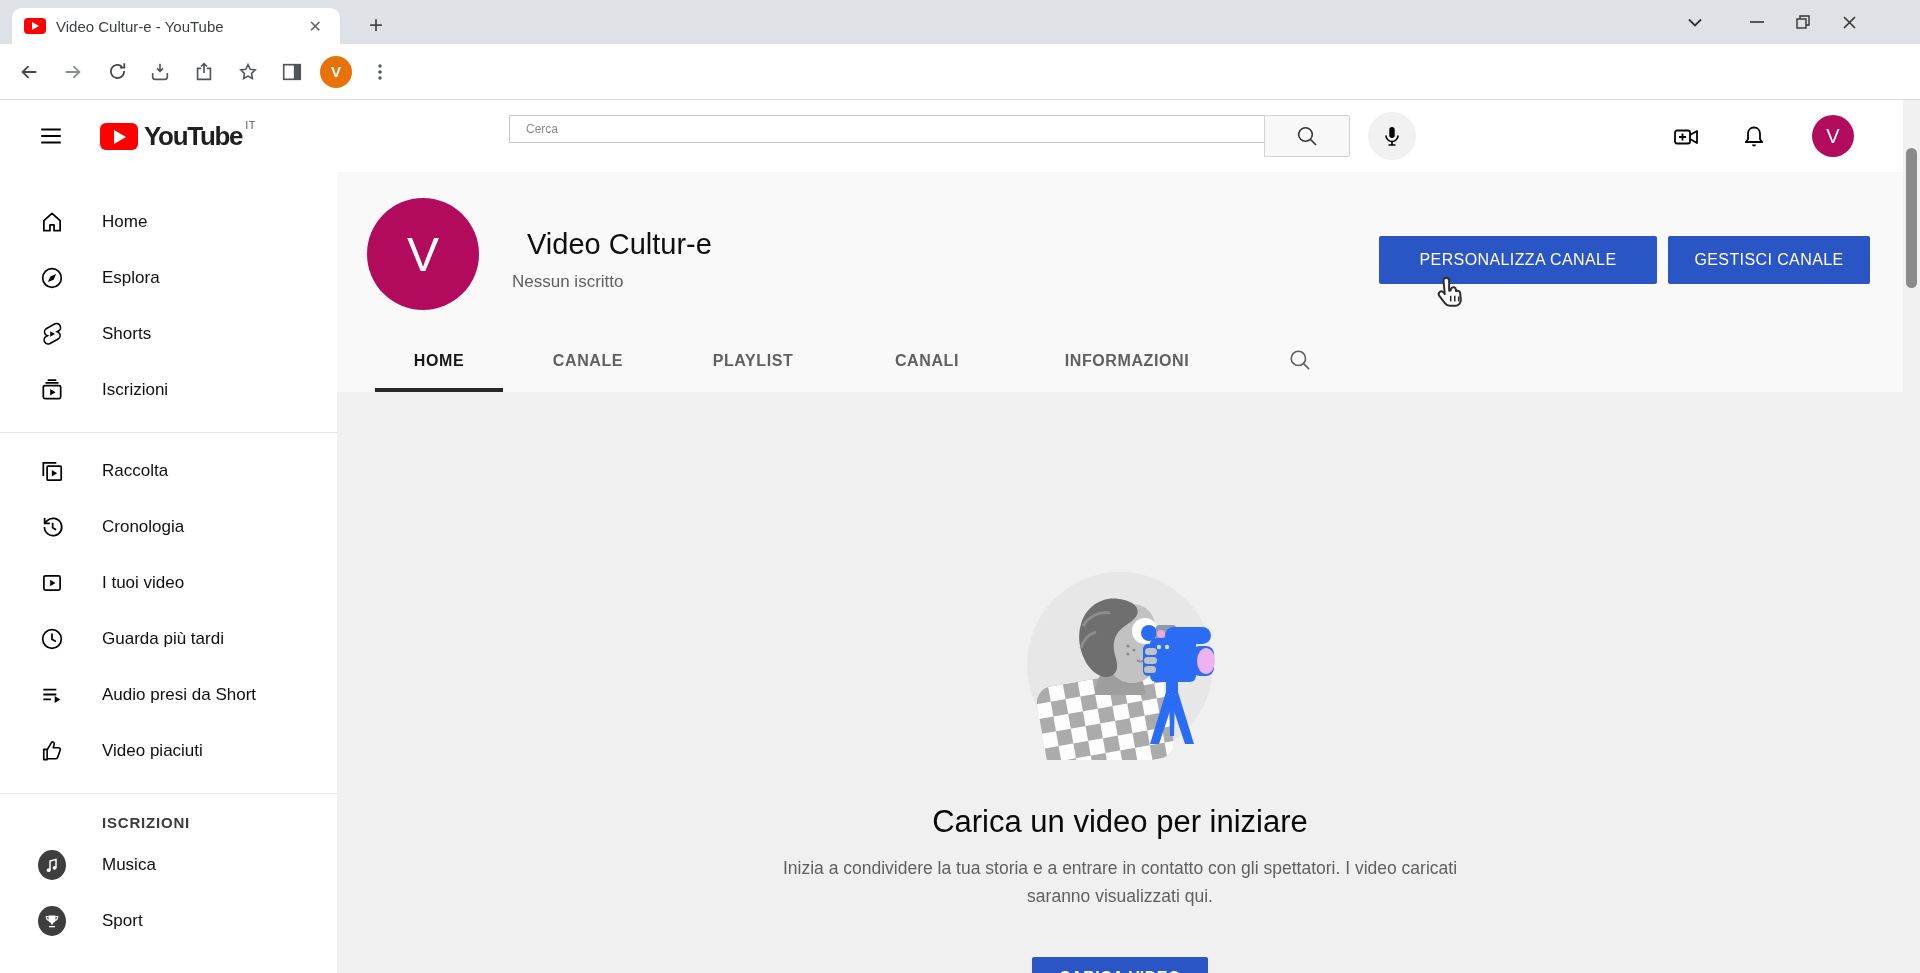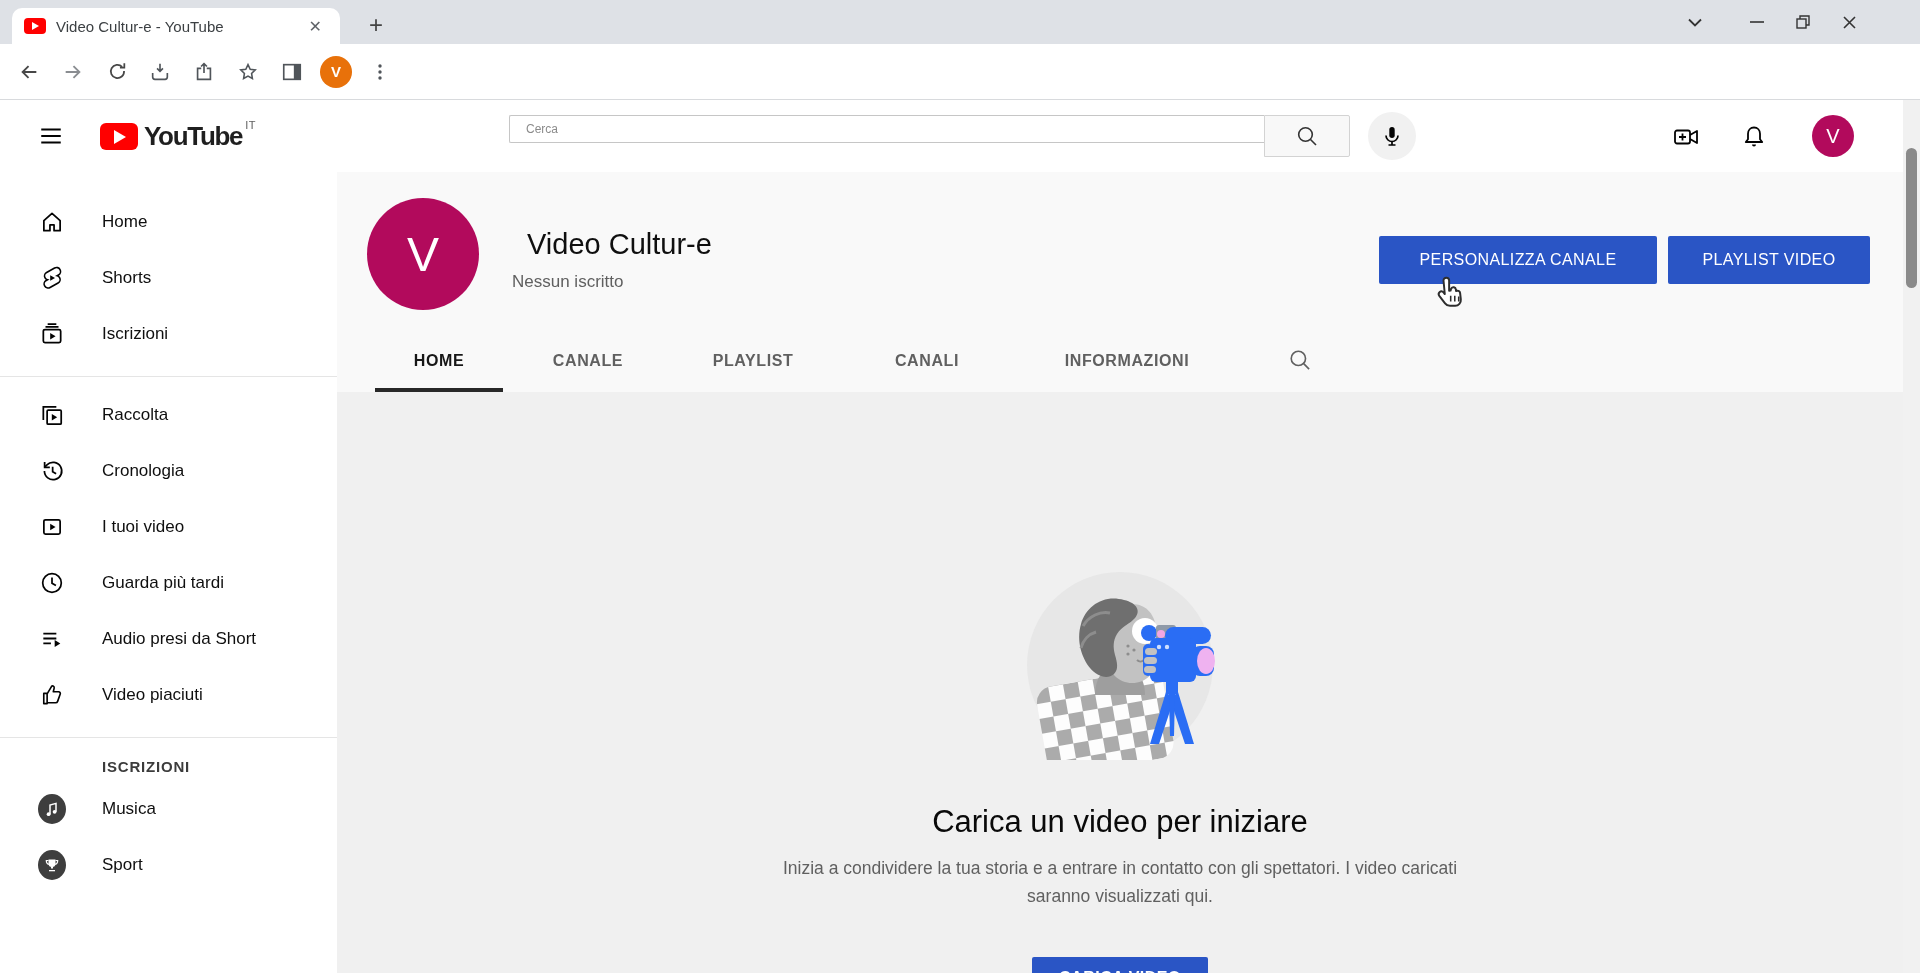--- a/index.html
+++ b/index.html
@@ -218,20 +218,29 @@
       <span class="sic">
         <svg width="26" height="26" viewBox="0 0 24 24">
             <path d="M12 4 4.5 10.8V20h5.6v-5.3h3.8V20h5.6v-9.2z" fill="none" stroke="currentColor" stroke-width="1.6" stroke-linejoin="round"></path>
           </svg>
       </span>
       <span class="slabel">Home</span>
     </div>
     <div class="srow">
       <span class="sic">
         <svg width="26" height="26" viewBox="0 0 24 24">
+            <circle cx="12" cy="12" r="8.6" fill="none" stroke="currentColor" stroke-width="1.6"></circle>
+            <path d="M15.8 8.2l-2.3 5.3-5.3 2.3 2.3-5.3z" fill="currentColor"></path>
+          </svg>
+      </span>
+      <span class="slabel">Esplora</span>
+    </div>
+    <div class="srow">
+      <span class="sic">
+        <svg width="26" height="26" viewBox="0 0 24 24">
             <path d="M14.4 2.8 7 6.9c-1.8 1-2.4 3.2-1.4 5 .5.9 1.3 1.5 2.2 1.7l-1.2.7c-1.8 1-2.4 3.2-1.4 5 1 1.8 3.2 2.4 5 1.4l7.4-4.1c1.8-1 2.4-3.2 1.4-5-.5-.9-1.3-1.5-2.2-1.7l1.2-.7c1.8-1 2.4-3.2 1.4-5-1-1.8-3.2-2.4-5-1.4z" fill="none" stroke="currentColor" stroke-width="1.5"></path>
             <path d="M10.3 9.4v5.2l4.5-2.6z" fill="currentColor"></path>
           </svg>
       </span>
       <span class="slabel">Shorts</span>
     </div>
     <div class="srow">
       <span class="sic">
         <svg width="26" height="26" viewBox="0 0 24 24">
             <path d="M6 5.5h12M8 2.8h8" stroke="currentColor" stroke-width="1.6"></path>
@@ -329,21 +338,21 @@
       <span class="slabel">Sport</span>
     </div>
   </aside>
 
   <main class="main">
     <section class="banner">
       <div class="chavatar">V</div>
       <div class="chname">Video Cultur-e</div>
       <div class="chsubs">Nessun iscritto</div>
       <div class="bluebtn btn-customize">PERSONALIZZA CANALE</div>
-      <div class="bluebtn btn-manage">PLAYLIST VIDEO</div>
+      <div class="bluebtn btn-manage">GESTISCI CANALE</div>
       <div class="chtabs">
         <div class="chtab t0 active">HOME</div>
         <div class="chtab t1">CANALE</div>
         <div class="chtab t2">PLAYLIST</div>
         <div class="chtab t3">CANALI</div>
         <div class="chtab t4">INFORMAZIONI</div>
         <span class="tabsearch">
           <svg width="26" height="26" viewBox="0 0 24 24">
               <circle cx="10.5" cy="10.5" r="6.6" fill="none" stroke="currentColor" stroke-width="1.5"></circle>
               <path d="m15.4 15.4 5 5" stroke="currentColor" stroke-width="1.5"></path>

